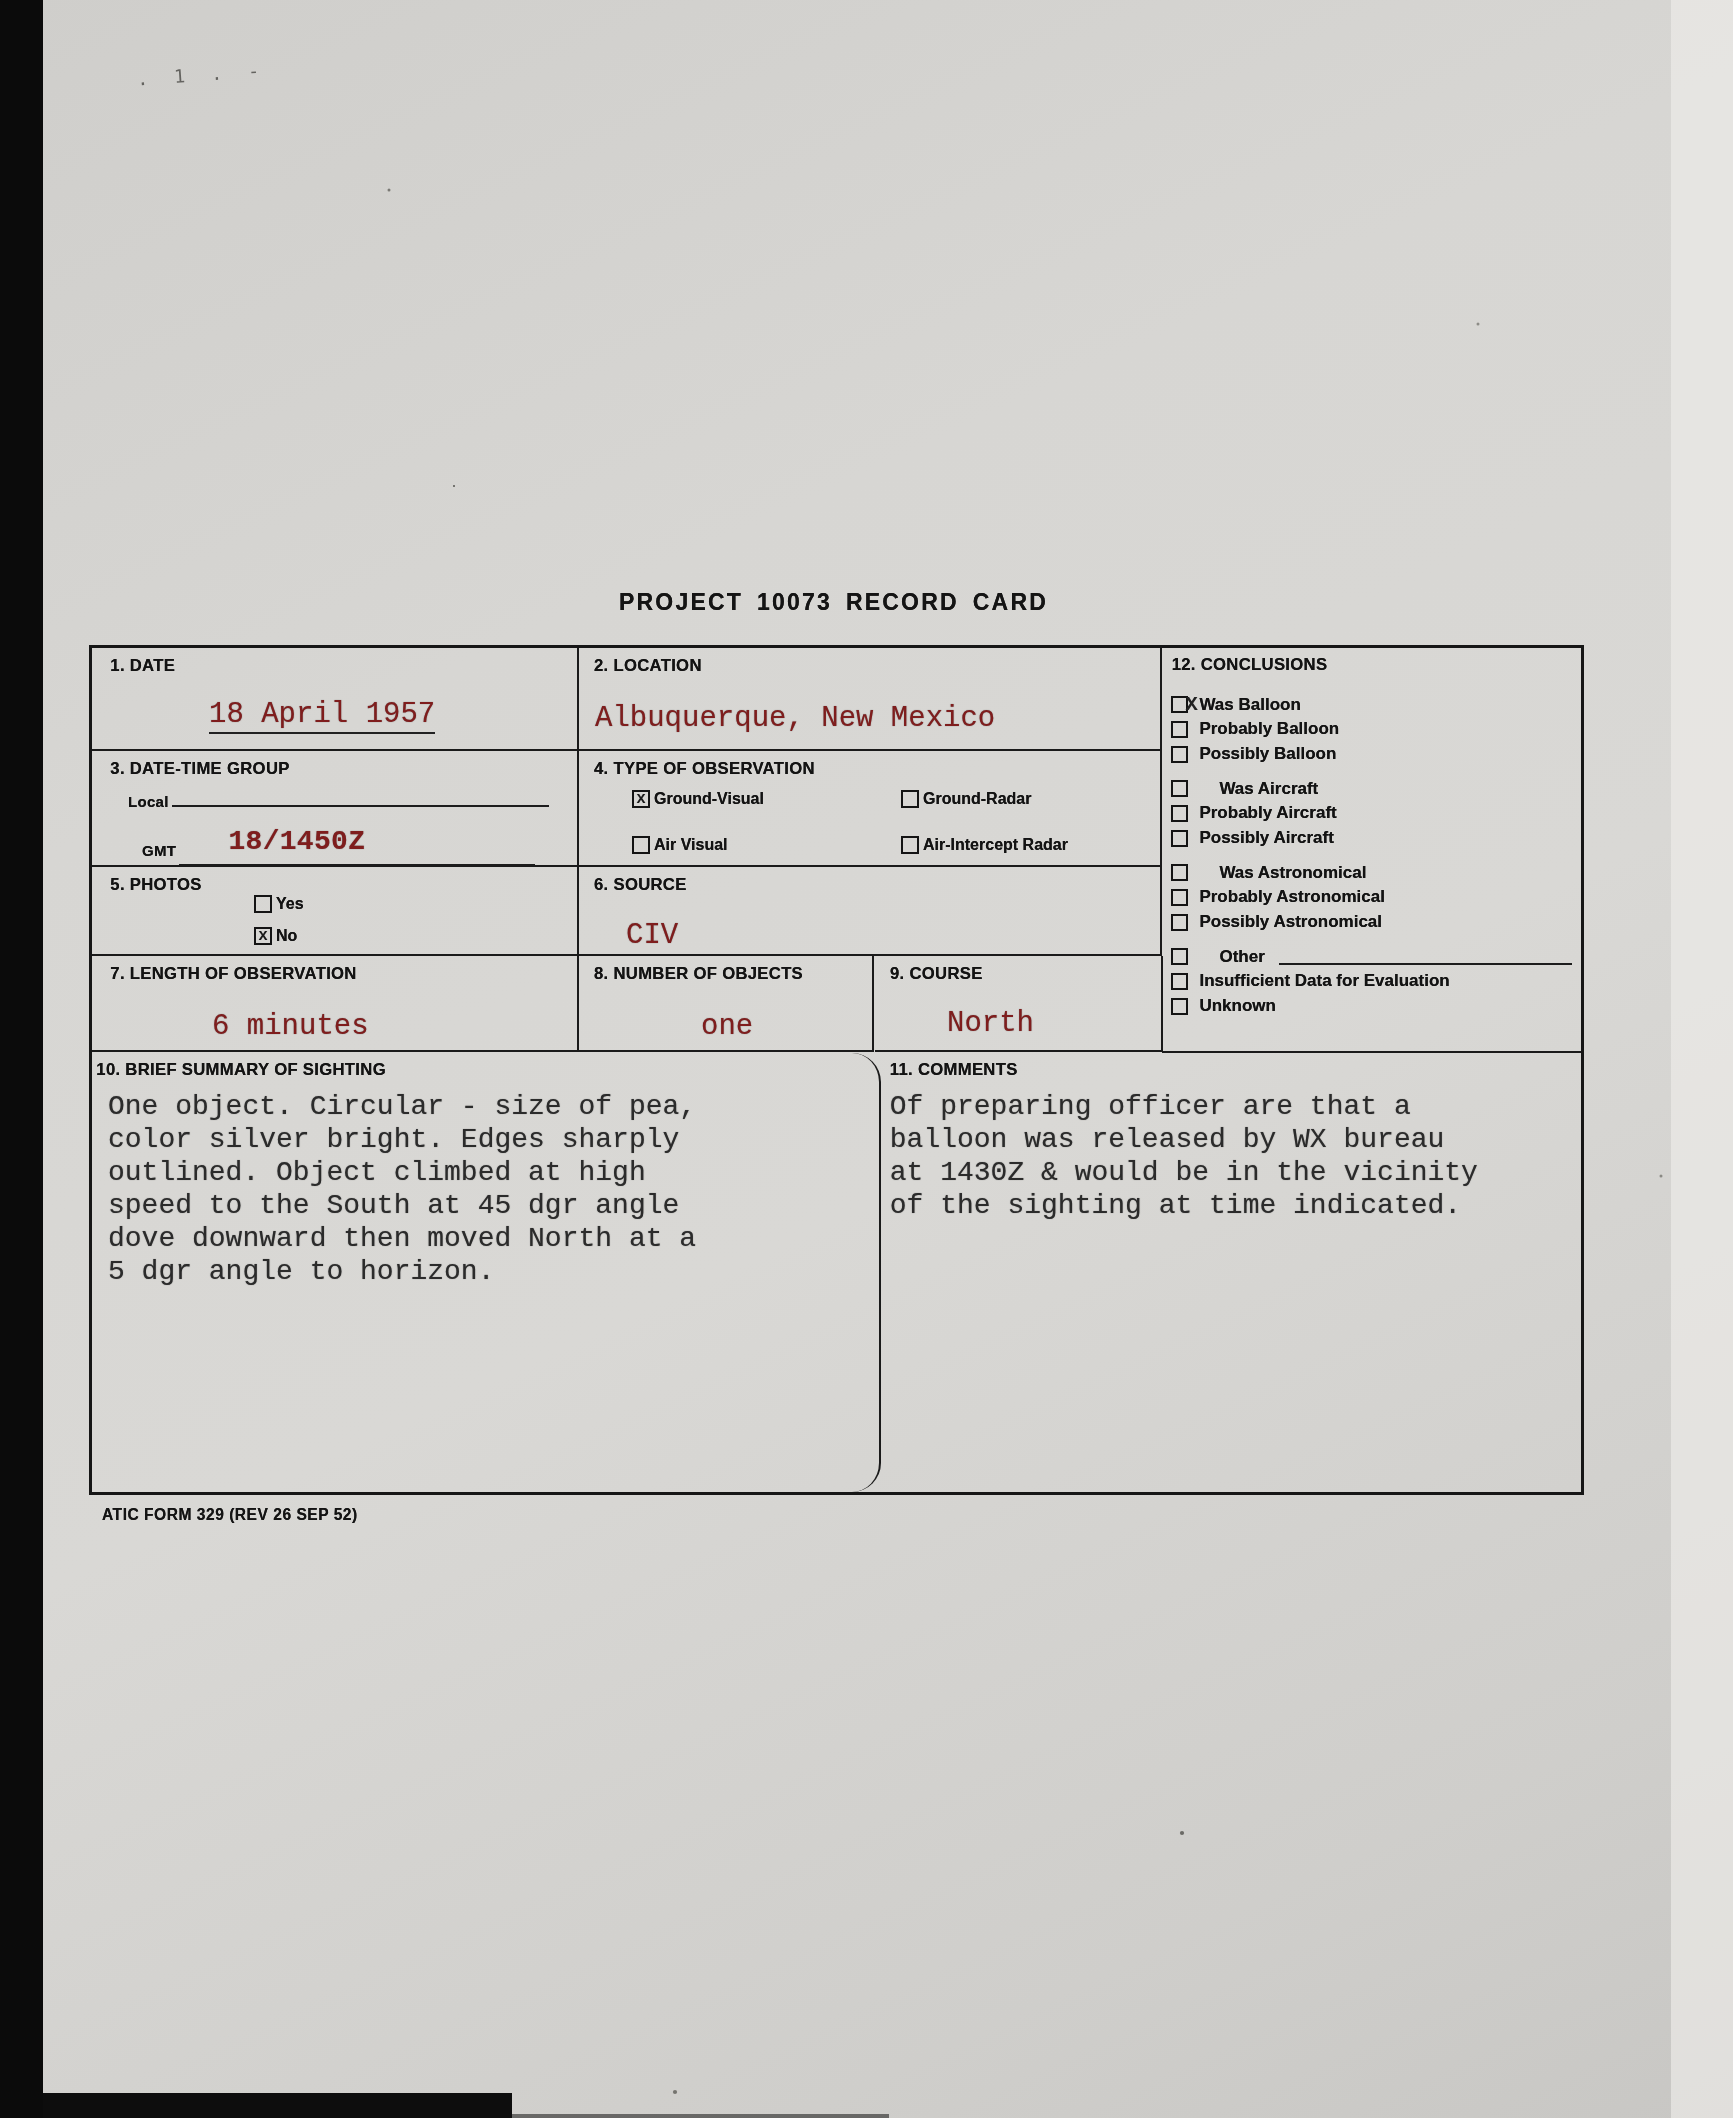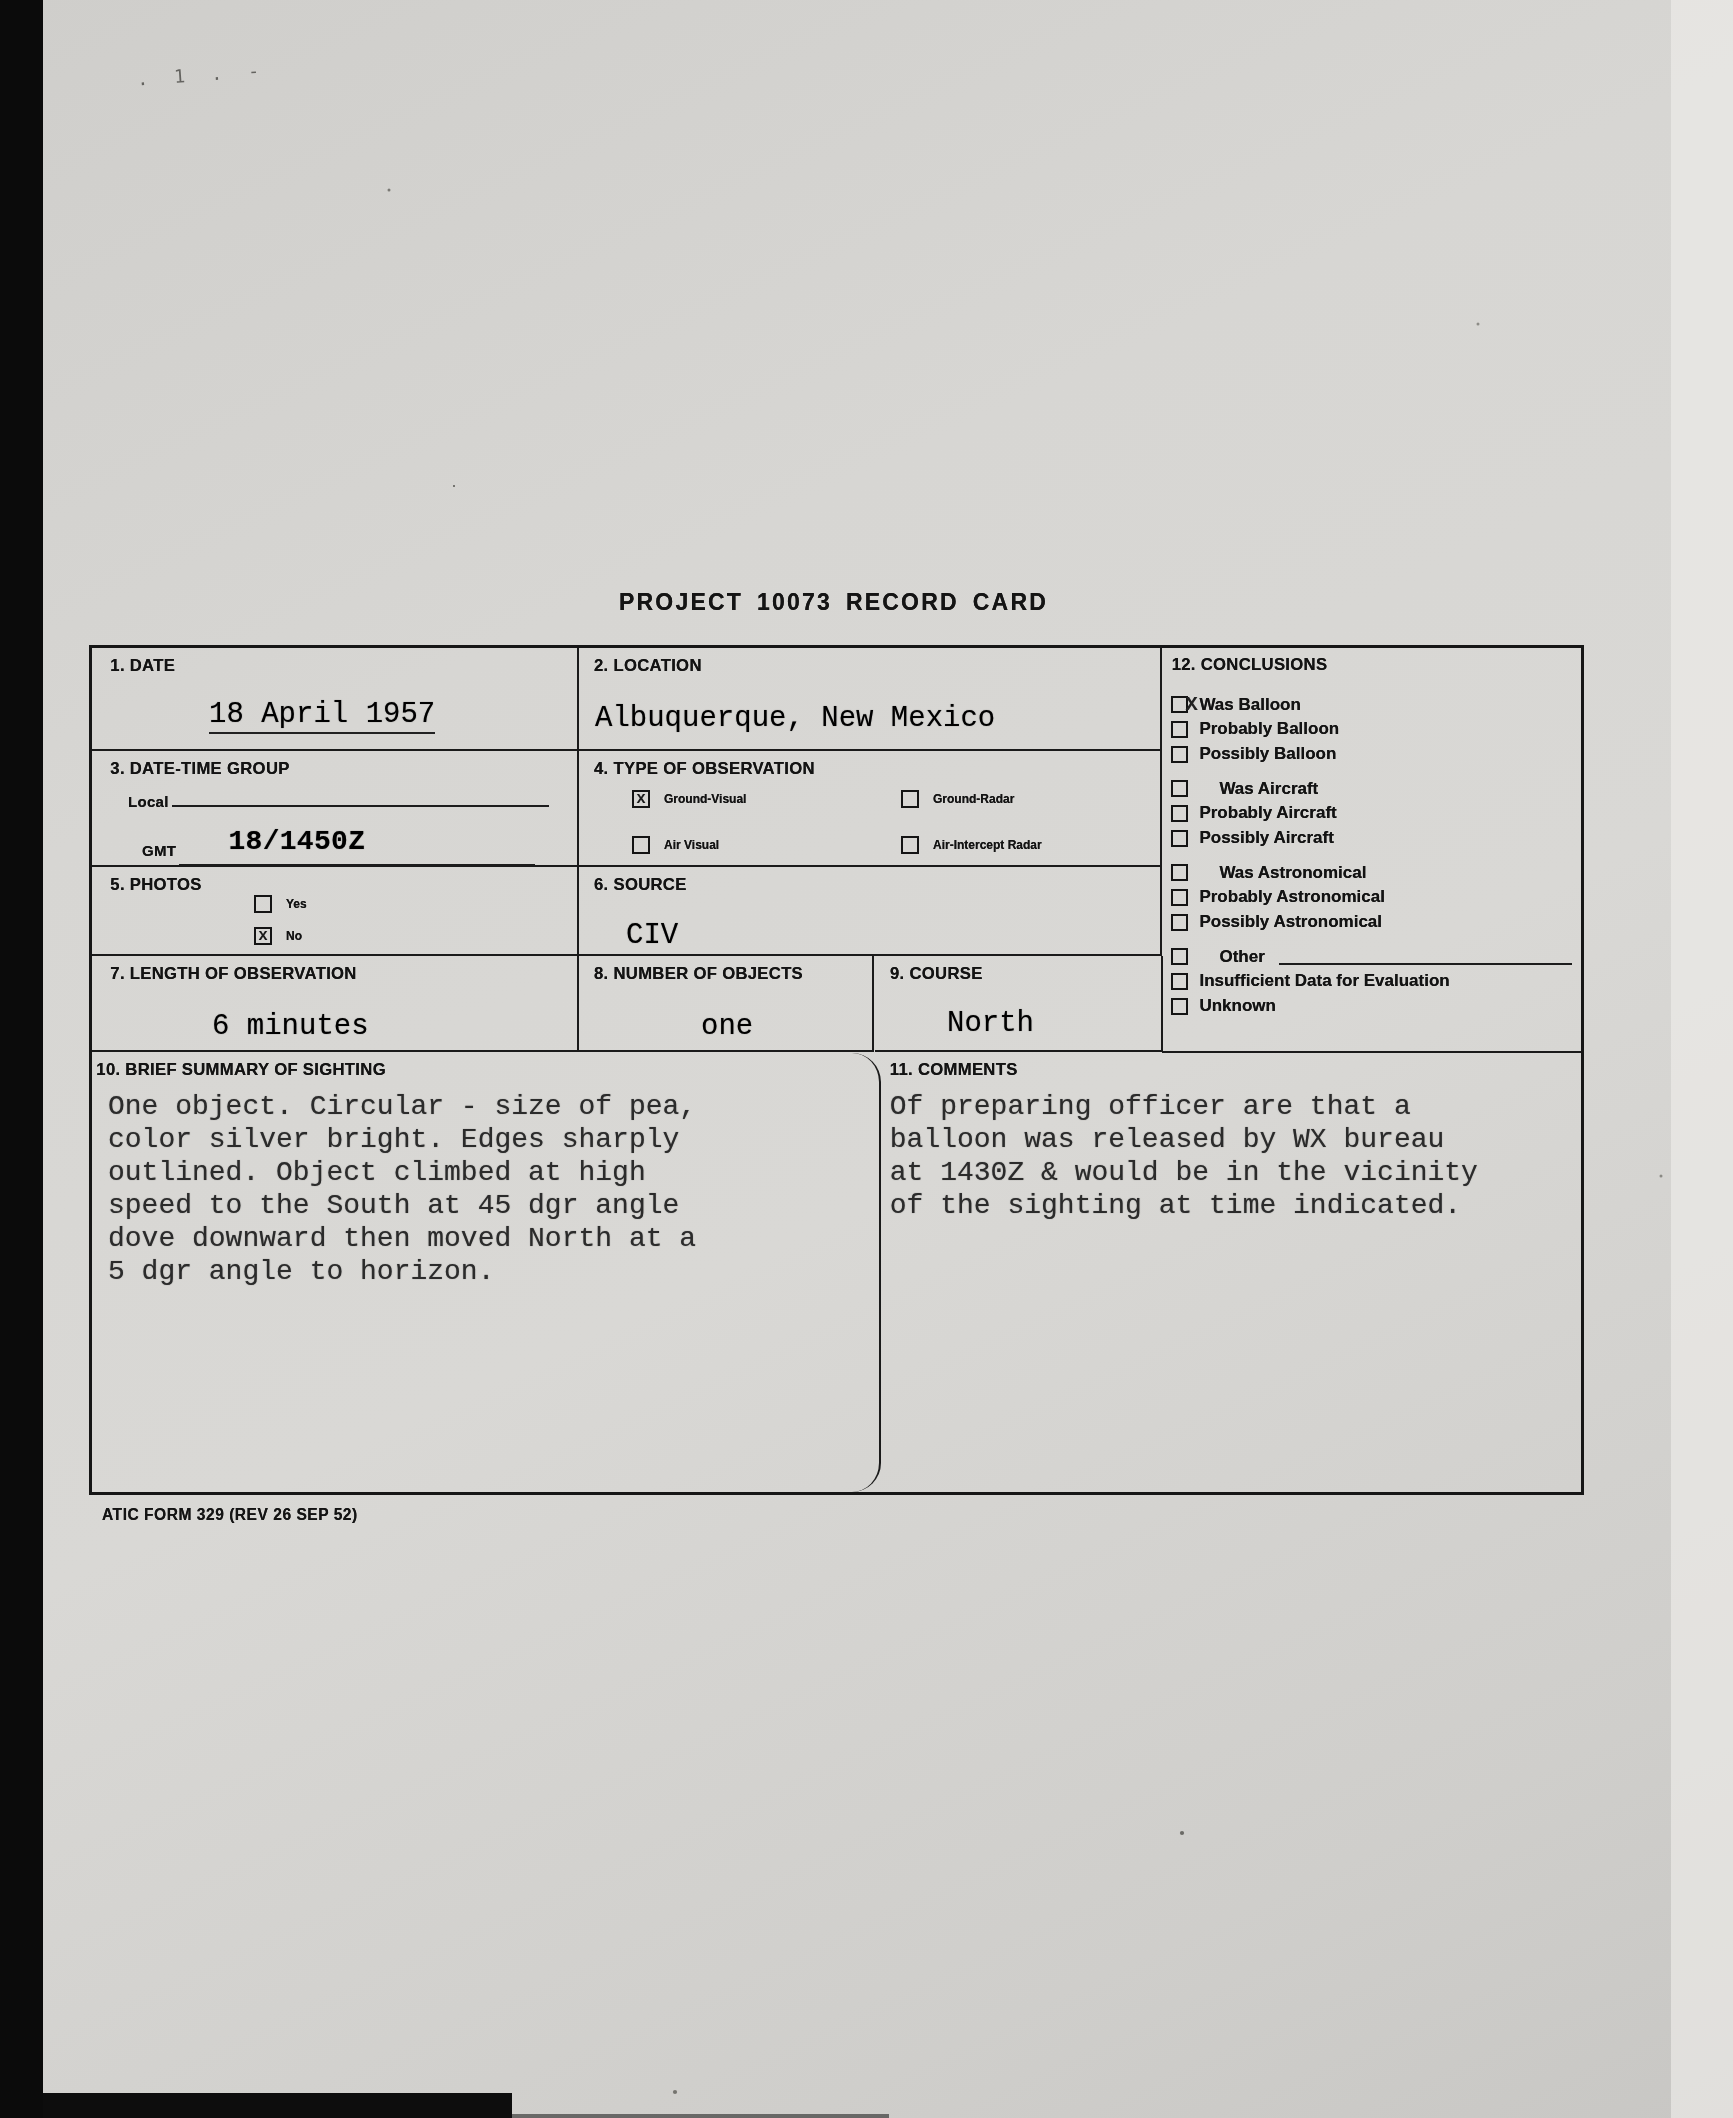--- a/index.html
+++ b/index.html
@@ -35,37 +35,37 @@
   .cell{position:absolute;box-sizing:border-box;}
   .br{border-right:2.7px solid #1a1a1a;}
   .bb{border-bottom:2.7px solid #1a1a1a;}
 
   .sec-label{
     position:absolute;font-size:16.7px;font-weight:bold;color:#131313;letter-spacing:0.3px;
     white-space:nowrap;text-shadow:0 0 0.5px #2a2a2a;
   }
   .typed{
     font-family:"Liberation Mono","DejaVu Sans Mono",monospace;
-    font-size:29px;color:#000000;white-space:nowrap;position:absolute;
+    font-size:29px;color:#7f1d1d;white-space:nowrap;position:absolute;
     text-shadow:0 0 1.1px rgba(40,40,40,.55);
   }
   .typed-block{
     font-family:"Liberation Mono","DejaVu Sans Mono",monospace;
     font-size:28px;line-height:33px;color:#2b2b2b;white-space:pre-line;position:absolute;
     text-shadow:0 0 1.1px rgba(40,40,40,.5);
   }
   .u{border-bottom:2.2px solid #222;padding-bottom:1.1px;}
 
   .cb-row{position:absolute;display:flex;align-items:center;}
   .cb-box{
     display:inline-block;width:14px;height:14px;border:2.2px solid #141414;flex:0 0 auto;
     font-family:"Liberation Mono",monospace;font-size:16px;font-weight:bold;color:#191919;
     line-height:14px;text-align:center;
   }
-  .cb-text{font-size:12px;font-weight:bold;color:#131313;margin-left:14px;white-space:nowrap;
+  .cb-text{font-size:16px;font-weight:bold;color:#131313;margin-left:4px;white-space:nowrap;
     text-shadow:0 0 0.5px #2a2a2a;}
 
   .ruled-line{display:inline-block;border-bottom:2.2px solid #1c1c1c;vertical-align:baseline;}
 
   .concl-list{position:absolute;left:8.6px;top:47px;right:5.4px;}
   .concl-item{display:flex;align-items:center;height:19.4px;margin-bottom:5.4px;}
   .concl-item.gap{margin-top:15px;gap:10px;}
   .concl-box{
     width:13px;height:13px;border:2.2px solid #141414;flex:0 0 auto;
   }

